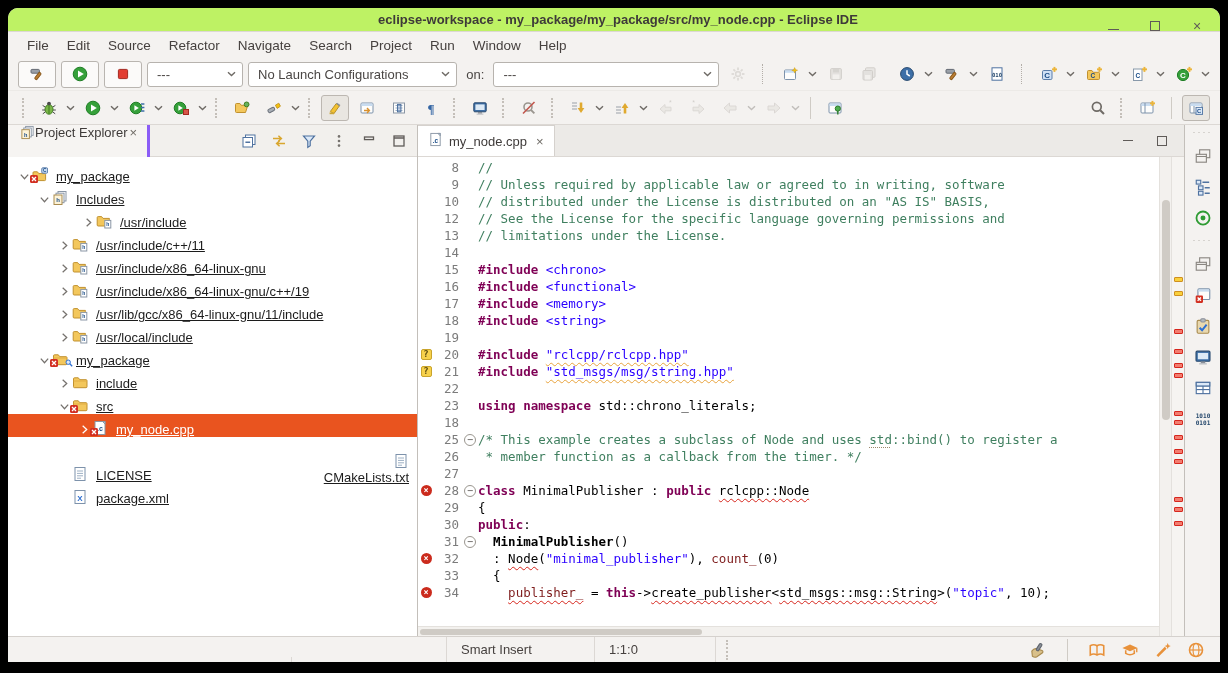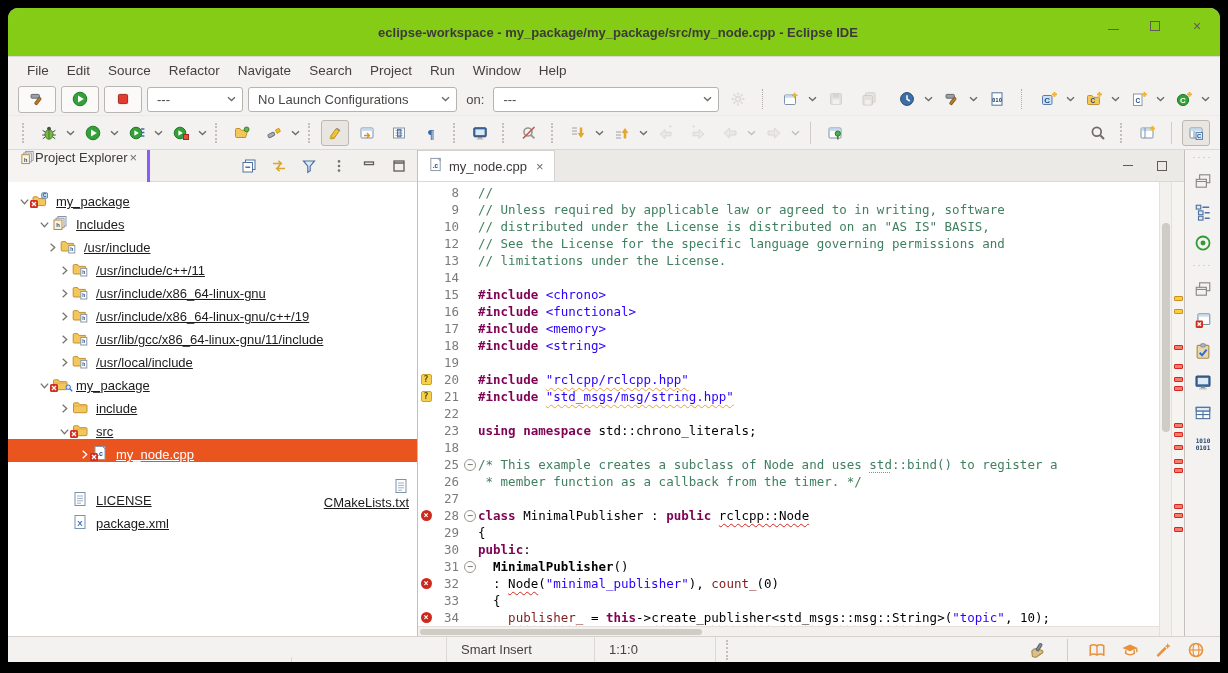--- a/index.html
+++ b/index.html
@@ -2,21 +2,21 @@
 <html><head>
 <meta charset="utf-8">
 <style>
   html,body{margin:0;padding:0;}
   body{width:1228px;height:673px;background:#000;position:relative;overflow:hidden;
        font-family:"Liberation Sans",sans-serif;-webkit-font-smoothing:antialiased;}
   *{box-sizing:border-box;}
   .window{position:absolute;left:8px;top:8px;width:1212px;height:654px;background:#f4f2f0;
           border-radius:10px 10px 0 0;overflow:hidden;display:flex;flex-direction:column;}
   
-  .titlebar{height:49px;background:#84cc16;border-bottom:1px solid #dcd8d4;display:flex;align-items:center;
+  .titlebar{height:24px;background:#bef264;border-bottom:1px solid #dcd8d4;display:flex;align-items:center;
             position:relative;flex:none;padding-left:8px;}
   .title-text{flex:1;text-align:center;font-size:13px;font-weight:bold;color:#3e3a39;}
   .win-controls{position:absolute;right:14px;top:0;height:36px;display:flex;align-items:center;gap:24px;}
   .wc{width:18px;height:18px;display:flex;align-items:center;justify-content:center;color:#5f5b58;
       font-size:14px;cursor:pointer;}
   .wc .sq{width:10px;height:10px;border:1.4px solid #5f5b58;}
   .wc .mn{width:11px;height:0;border-top:1.6px solid #5f5b58;margin-top:7px;}
   
   .menubar{height:26px;display:flex;align-items:center;padding-left:10px;flex:none;background:#f4f2f0;}
   .menu-item{padding:3px 9px;font-size:13.5px;color:#46413f;border-radius:3px;cursor:pointer;}
@@ -784,21 +784,21 @@
             <span class="ticon"><span style="display: inline-flex; align-items: center; justify-content: center;">
                 <svg width="16" height="16" viewBox="0 0 16 16" xmlns="http://www.w3.org/2000/svg">
                   <rect x="6" y="1.5" width="8" height="9.5" fill="#fff" stroke="#8a96a5"></rect>
                   <rect x="4" y="3.2" width="8" height="9.5" fill="#fff" stroke="#8a96a5"></rect>
                   <rect x="2" y="5" width="8" height="9.5" fill="#fdf3d8" stroke="#a98b4f"></rect>
                   <text x="6" y="12.4" font-size="6" text-anchor="middle" fill="#174a86" font-weight="bold">h</text>
                 </svg>
               </span></span>
             <span class="tlab">Includes</span>
           </div>
-          <div class="trow" style="padding-left: 36px;">
+          <div class="trow" style="padding-left: 56px; margin-left: 16px;">
             <span class="texp">
               <svg width="11" height="11" viewBox="0 0 12 12">
                 <path d="M4 2 l4.4 4 L4 10" stroke="currentColor" fill="none" stroke-width="1.4"></path>
               </svg>
             </span>
             <span class="ticon"><span style="display: inline-flex; align-items: center; justify-content: center;">
                 <svg width="16" height="16" viewBox="0 0 16 16" xmlns="http://www.w3.org/2000/svg">
                   <path d="M1.2 4.6 a1 1 0 0 1 1-1 h3.4 l1.4 1.8 h6.4 v.8 l-2 6.8 H2.2 a1 1 0 0 1 -1 -1z" fill="#f3c75c" stroke="#c1912f"></path>
                   <rect x="8.8" y="7.4" width="6" height="7.6" fill="#fff" stroke="#8a96a5"></rect>
                   <text x="11.8" y="13.2" font-size="5" text-anchor="middle" fill="#174a86" font-weight="bold">h</text>

